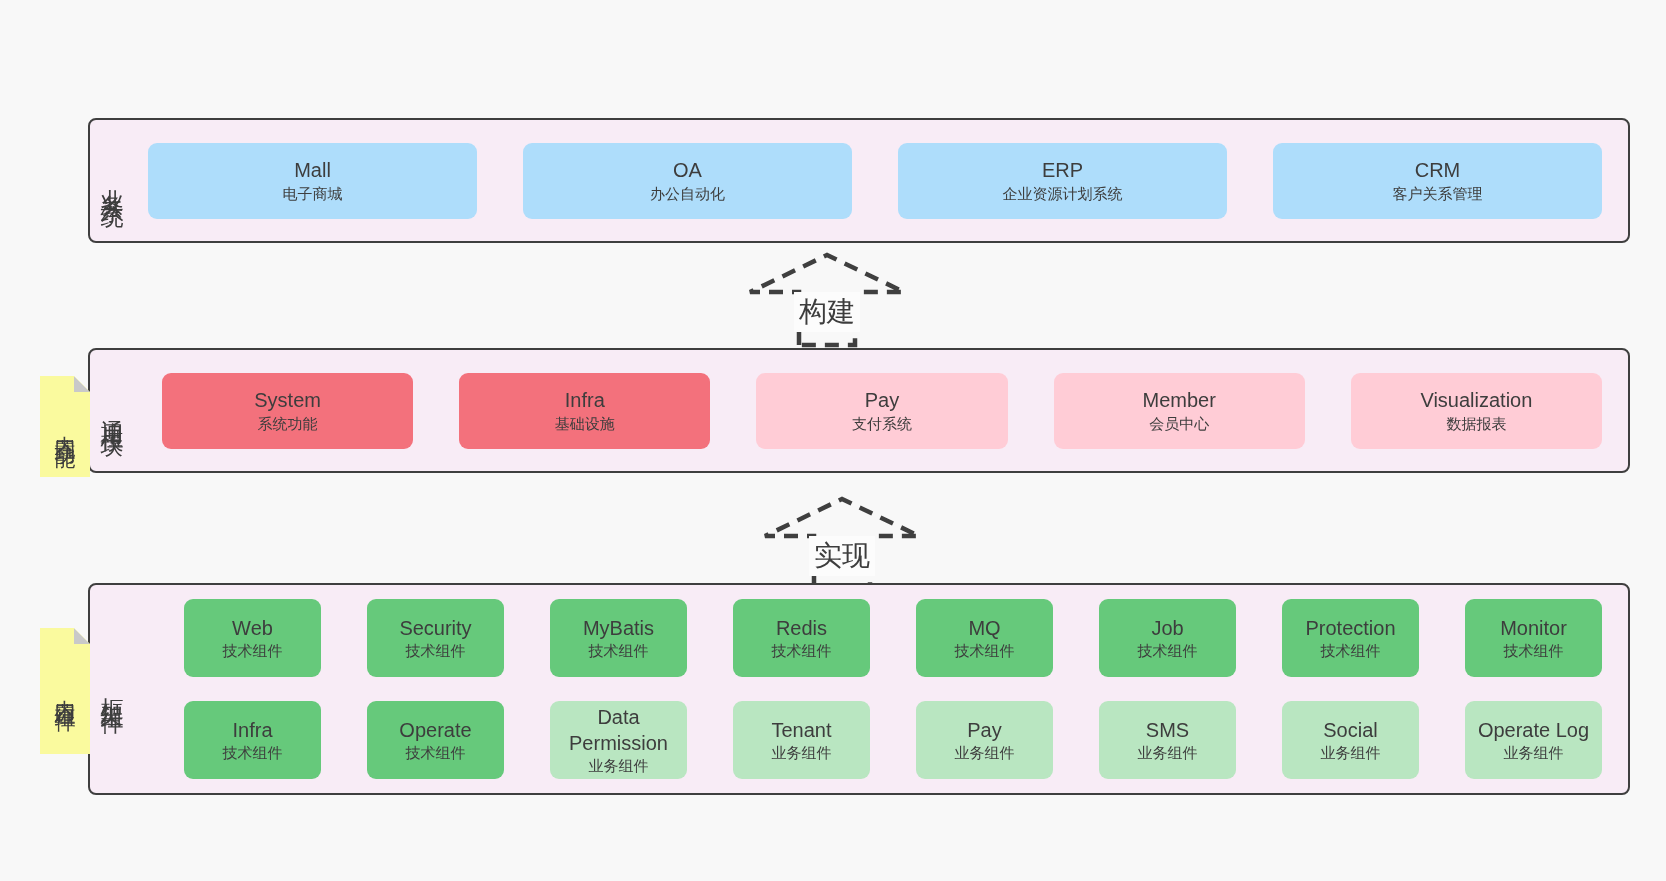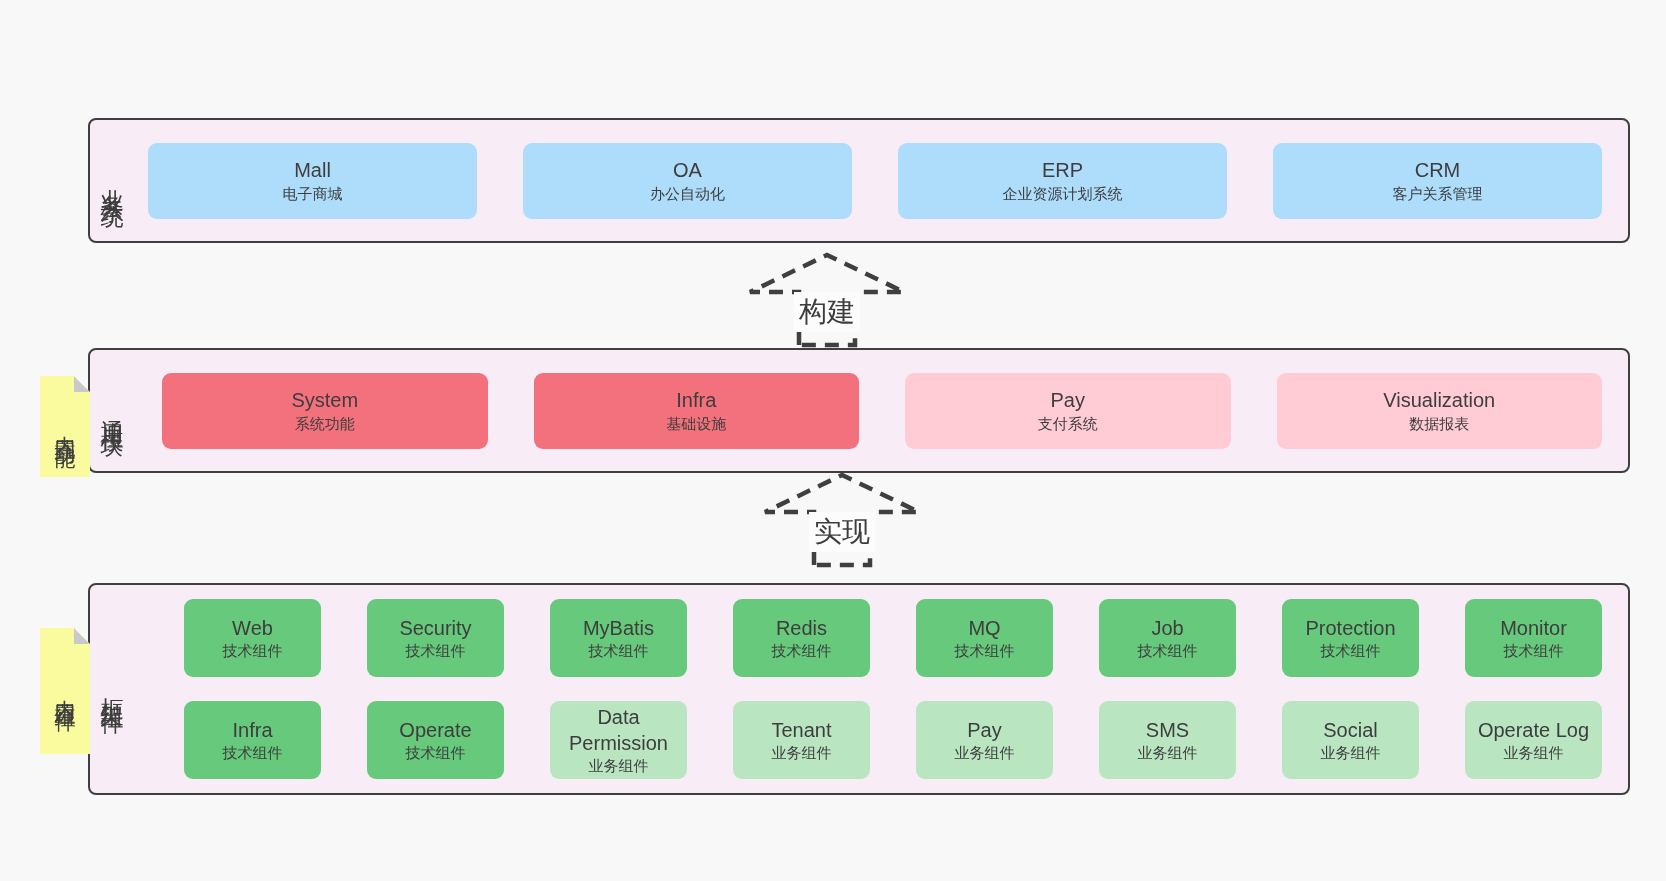--- a/index.html
+++ b/index.html
@@ -60,21 +60,21 @@
     position:absolute;top:0;right:0;width:16px;height:16px;
     background:var(--fold,#c9c9c9);
     clip-path:polygon(0 0,100% 100%,0 100%);
   }
   .tab-modules{top:26px;height:101px;}
   .tab-components{top:43px;height:126px;}
   .arrow{
     position:absolute;width:160px;height:96px;
   }
   .arrow-build{left:747px;top:252px;}
-  .arrow-implement{left:762px;top:472px;}
+  .arrow-implement{left:762px;top:496px;}
   .arrow svg{display:block;width:160px;height:96px;}
   .arrow polygon{
     fill:none;stroke:var(--band-border,#3f3f3f);
     stroke-width:4.5;stroke-dasharray:14 9;
   }
   .arrow-label{
     position:absolute;left:50%;top:40px;transform:translateX(-50%);
     background:#fcfcfc;padding:1px 5px;font-size:28px;
     color:var(--text,#3d3d3d);white-space:nowrap;
   }
@@ -127,20 +127,24 @@
         </div>
         <div class="box red">
           <div class="box-en">Infra</div>
           <div class="box-zh">基础设施</div>
         </div>
         <div class="box pink">
           <div class="box-en">Pay</div>
           <div class="box-zh">支付系统</div>
         </div>
         <div class="box pink">
+          <div class="box-en">Member</div>
+          <div class="box-zh">会员中心</div>
+        </div>
+        <div class="box pink">
           <div class="box-en">Visualization</div>
           <div class="box-zh">数据报表</div>
         </div>
       </div>
   </div>
 </div>
 
 <div class="arrow arrow-implement">
   <svg viewBox="0 0 160 96">
     <polygon points="52,93 52,40 3,40 80,3 157,40 108,40 108,93"></polygon>

